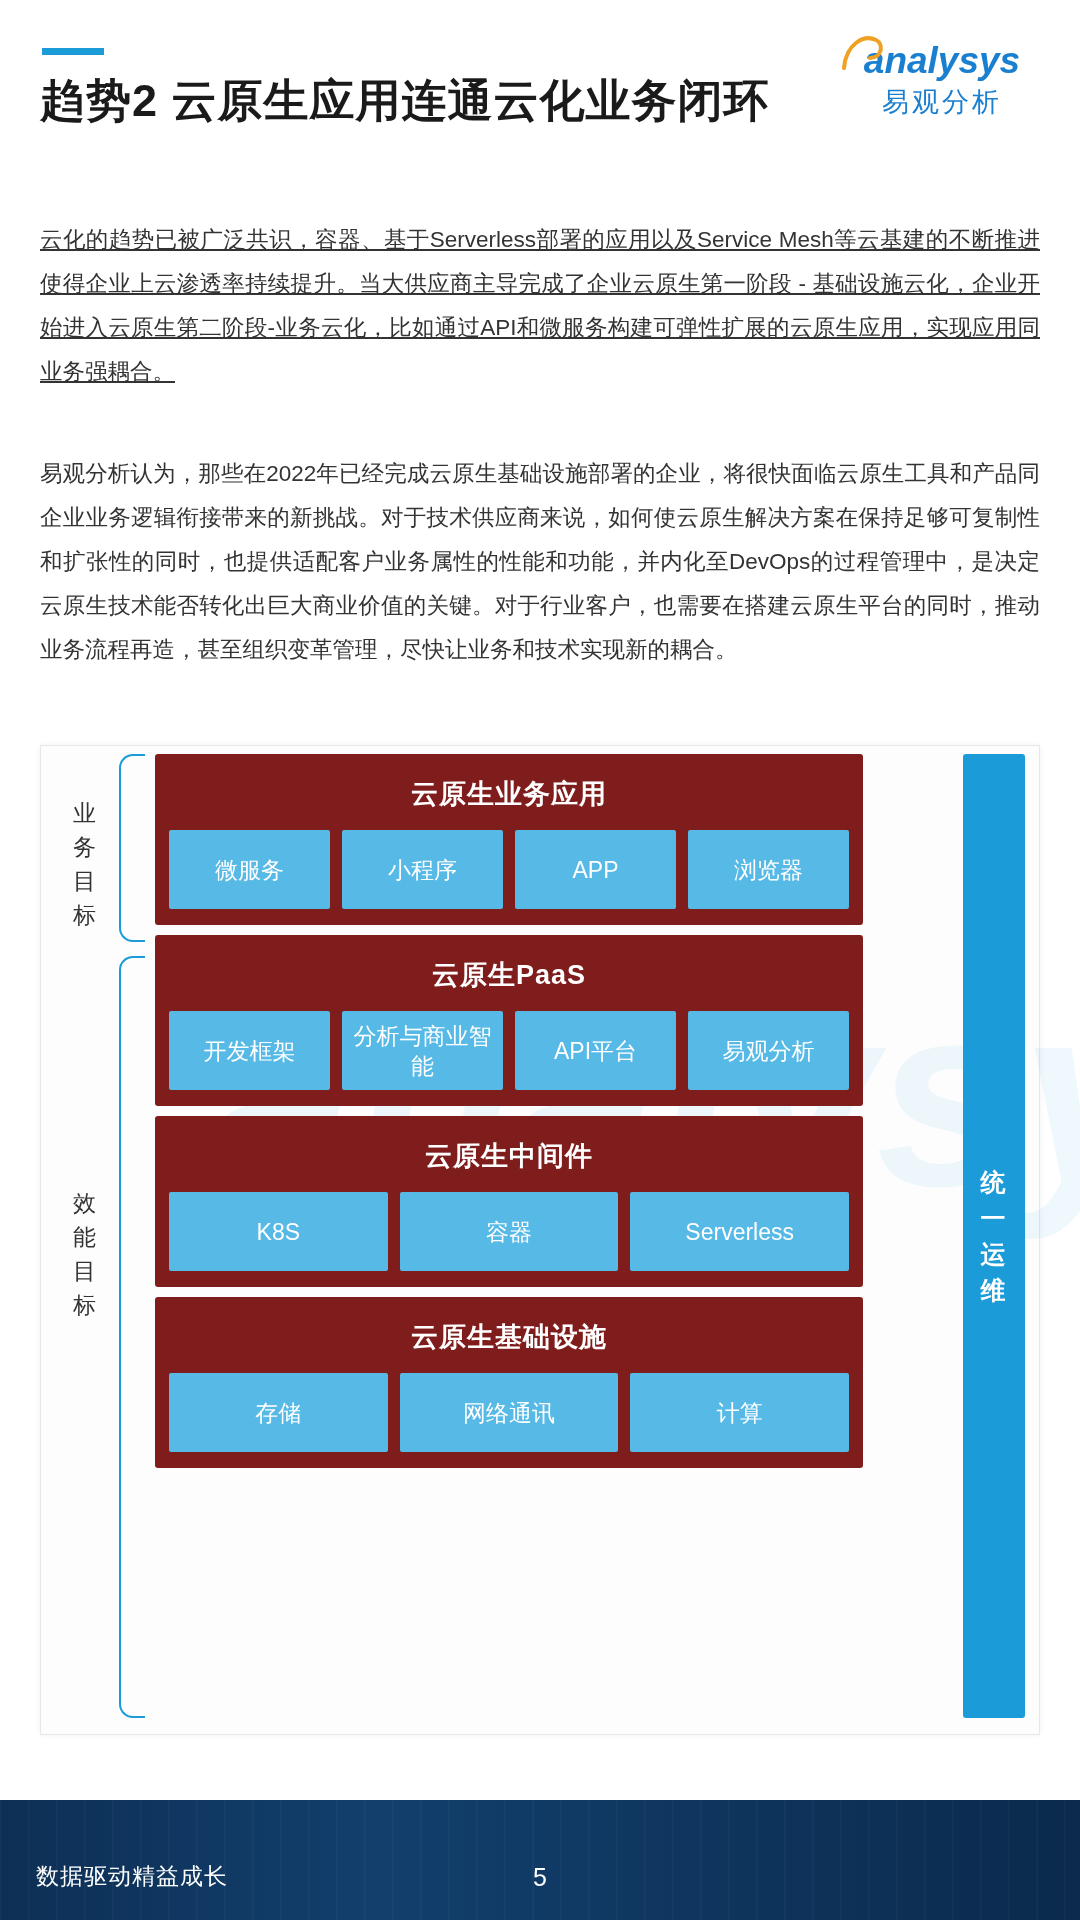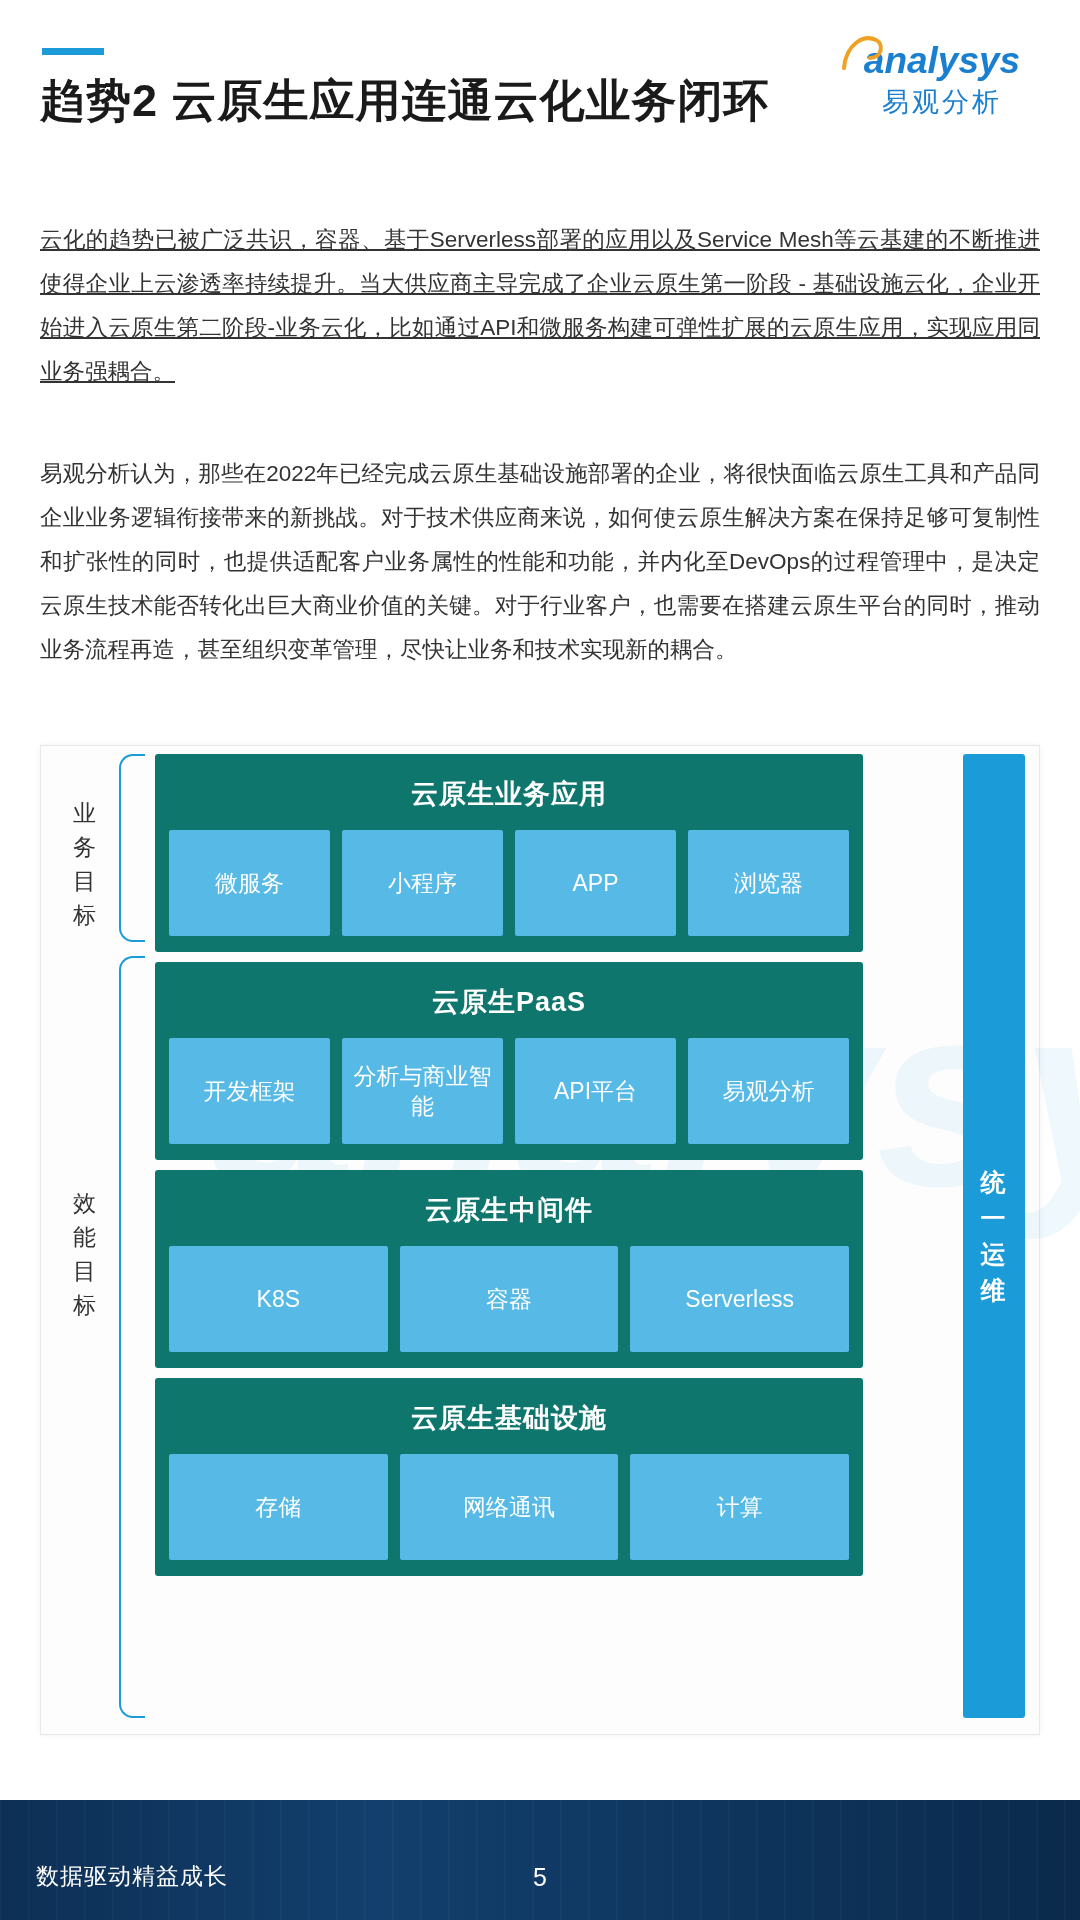--- a/index.html
+++ b/index.html
@@ -144,21 +144,21 @@
   #brace-biz { top: 8px; height: 188px; }
   #brace-eff { top: 210px; height: 762px; }
 
   .stack {
     position: absolute;
     left: 114px;
     top: 8px;
     width: 708px;
   }
   .layer {
-    background: #0f766e;
+    background: #7f1d1d;
     border-radius: 3px;
     margin-bottom: 10px;
     padding: 0 14px 16px 14px;
     box-sizing: border-box;
   }
   .layer-title {
     color: #ffffff;
     font-size: 27px;
     font-weight: bold;
     text-align: center;
@@ -168,21 +168,21 @@
   .tiles {
     display: flex;
     gap: 12px;
   }
   .tile {
     flex: 1;
     background: #56b9e6;
     color: #ffffff;
     font-size: 23px;
     text-align: center;
-    height: 106px;
+    height: 79px;
     display: flex;
     align-items: center;
     justify-content: center;
     border-radius: 2px;
     line-height: 30px;
     padding: 0 4px;
     box-sizing: border-box;
   }
 
   .ops-col {

